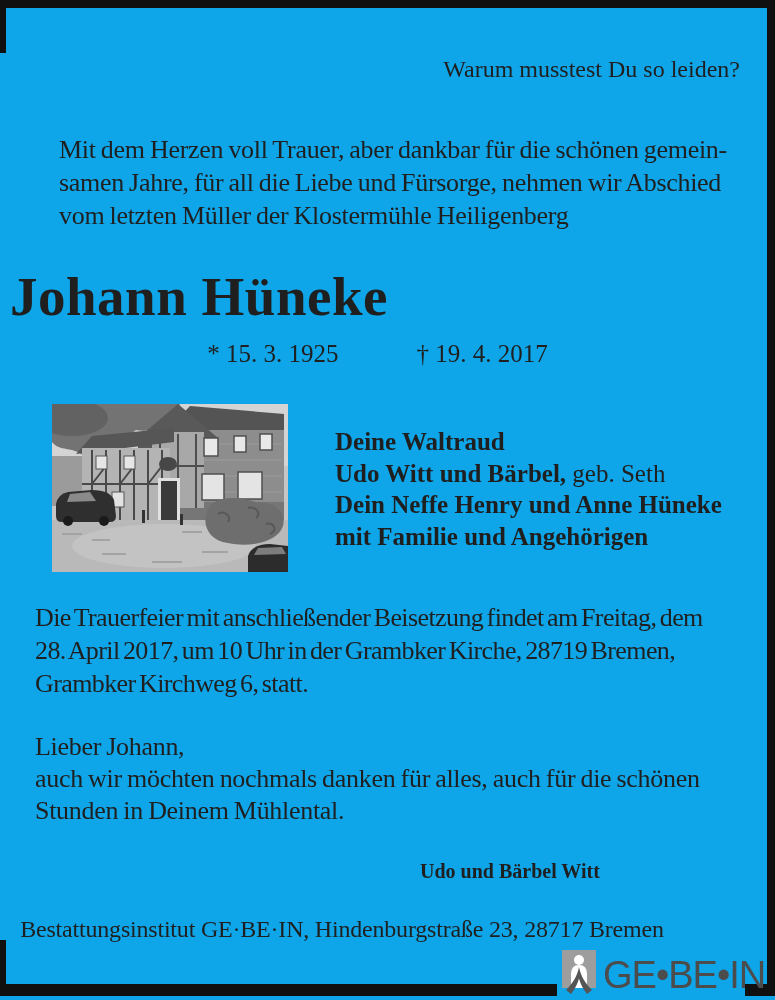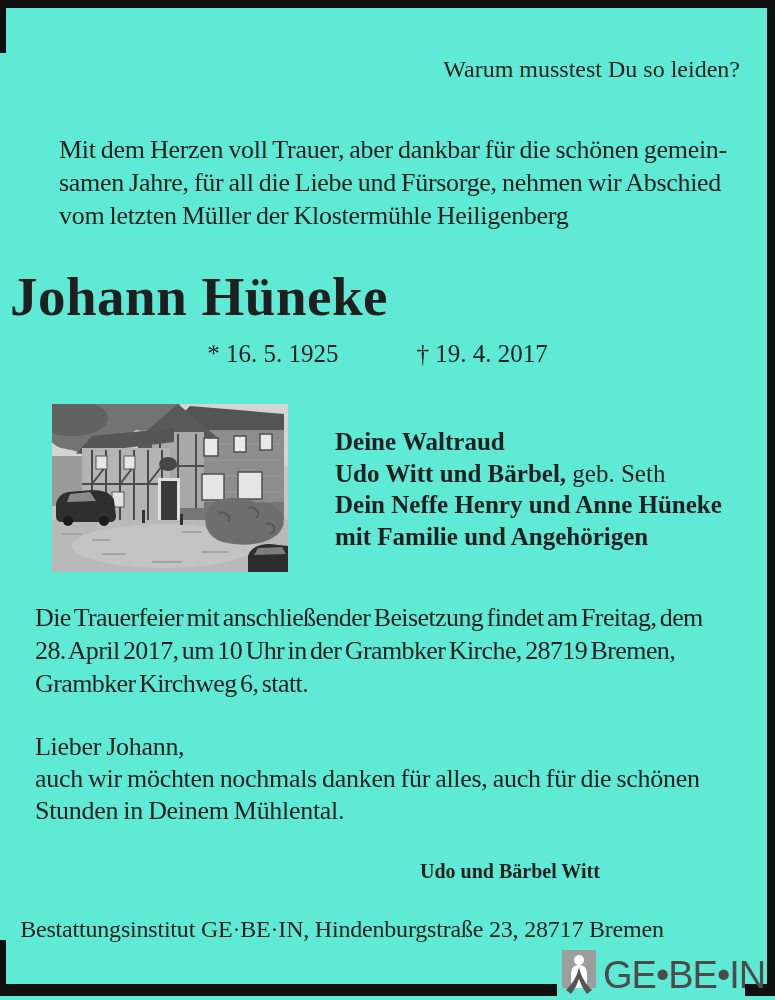--- a/index.html
+++ b/index.html
@@ -1,16 +1,16 @@
 <!DOCTYPE html>
 <html><head>
 <meta charset="utf-8">
 <style>
   html,body{margin:0;padding:0;background:#ffffff;}
-  .page{position:relative;width:775px;height:1000px;background:#5eead4;overflow:hidden;
+  .page{position:relative;width:775px;height:1000px;background:#0ea5e9;overflow:hidden;
         font-family:"Liberation Serif", serif;color:#1f1f1f;}
 
   
   .bar{position:absolute;background:#101010;}
   .bar-top{left:0;top:0;width:775px;height:8px;}
   .bar-right{right:0;top:0;width:8px;height:996px;}
   .stub-left-top{left:0;top:8px;width:6px;height:45px;}
   .stub-left-bottom{left:0;top:940px;width:6px;height:46px;}
   .bar-bottom-left{left:0;top:984px;width:557px;height:12px;}
   .bar-bottom-right{left:745px;top:984px;width:30px;height:12px;}
@@ -60,21 +60,21 @@
 
   <div class="para intro">
     <div>Mit dem Herzen voll Trauer, aber dankbar für die schönen gemein-</div>
     <div>samen Jahre, für all die Liebe und Fürsorge, nehmen wir Abschied</div>
     <div>vom letzten Müller der Klostermühle Heiligenberg</div>
   </div>
 
   <div class="name-block">
     <div class="deceased-name">Johann Hüneke</div>
     <div class="dates">
-      <span>* 16. 5. 1925</span>
+      <span>* 15. 3. 1925</span>
       <span>† 19. 4. 2017</span>
     </div>
   </div>
 
   <div class="photo">
     <svg viewBox="0 0 236 168" xmlns="http://www.w3.org/2000/svg">
       <rect width="236" height="168" fill="#c6c6c6"></rect>
       <rect width="236" height="62" fill="#d4d4d4"></rect>
 
       <path d="M0 0 H128 C118 18 100 30 84 26 C66 40 44 36 32 52 C20 42 8 48 0 38 Z" fill="#737373"></path>

